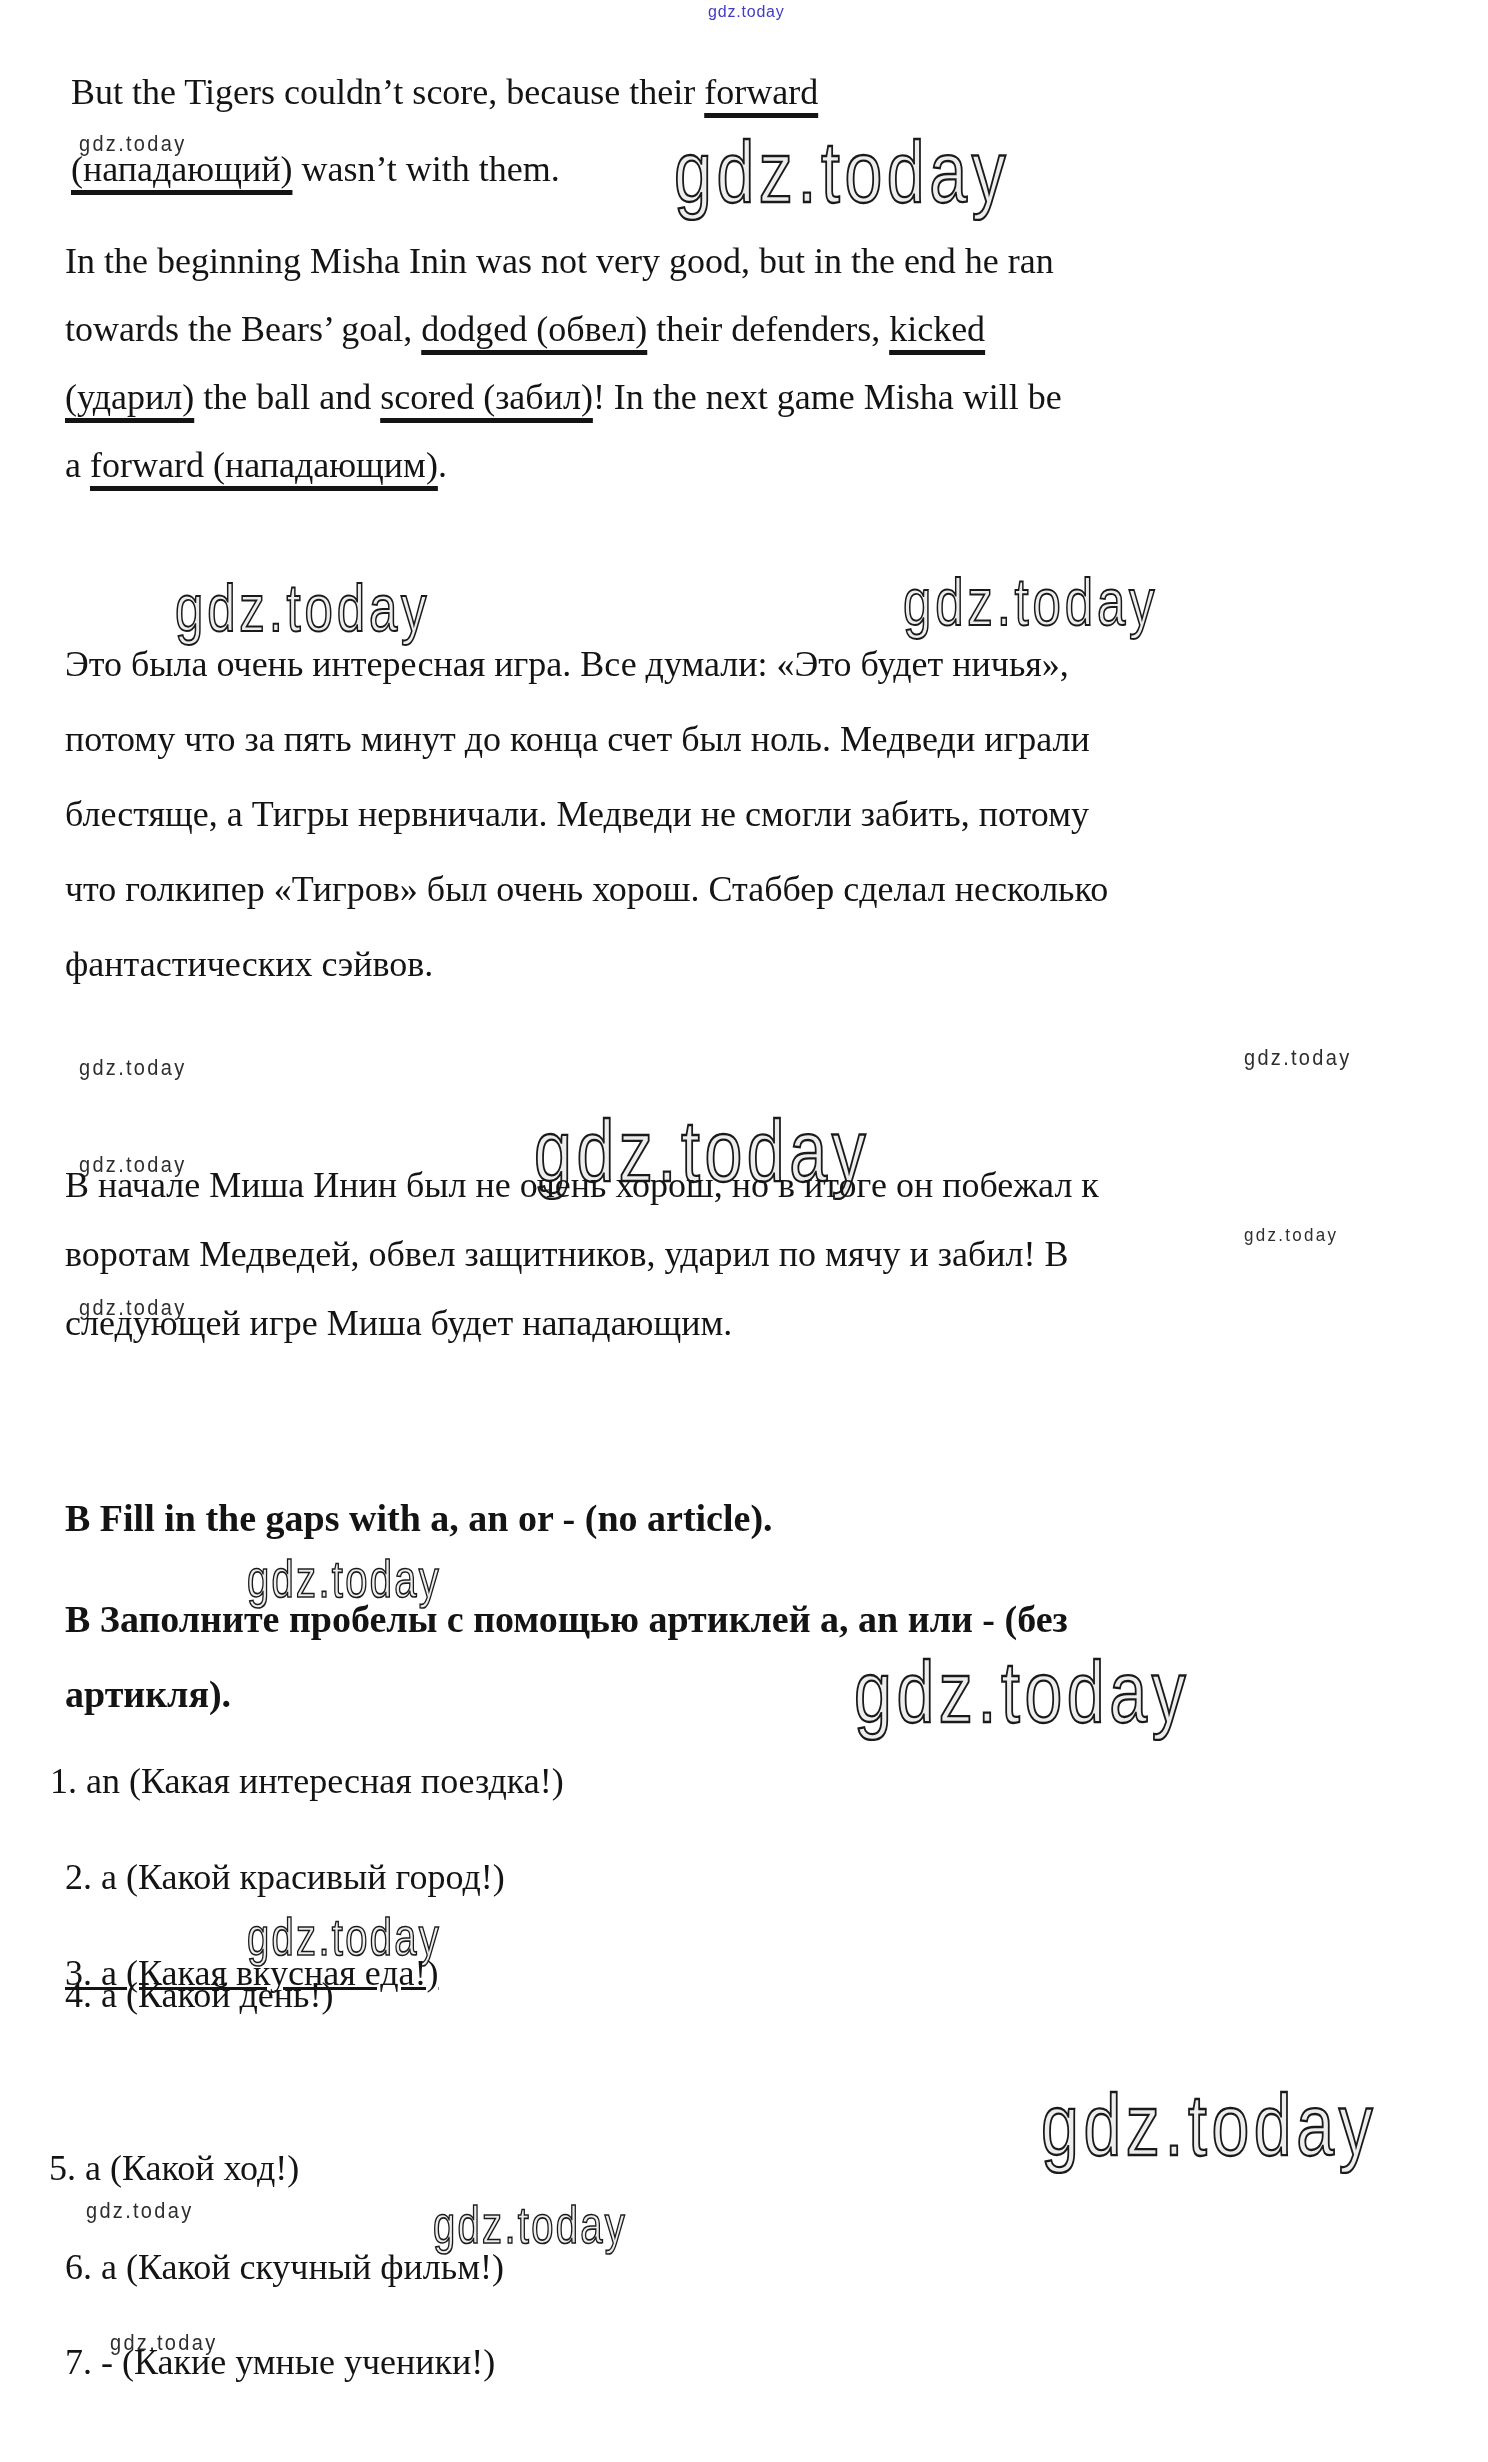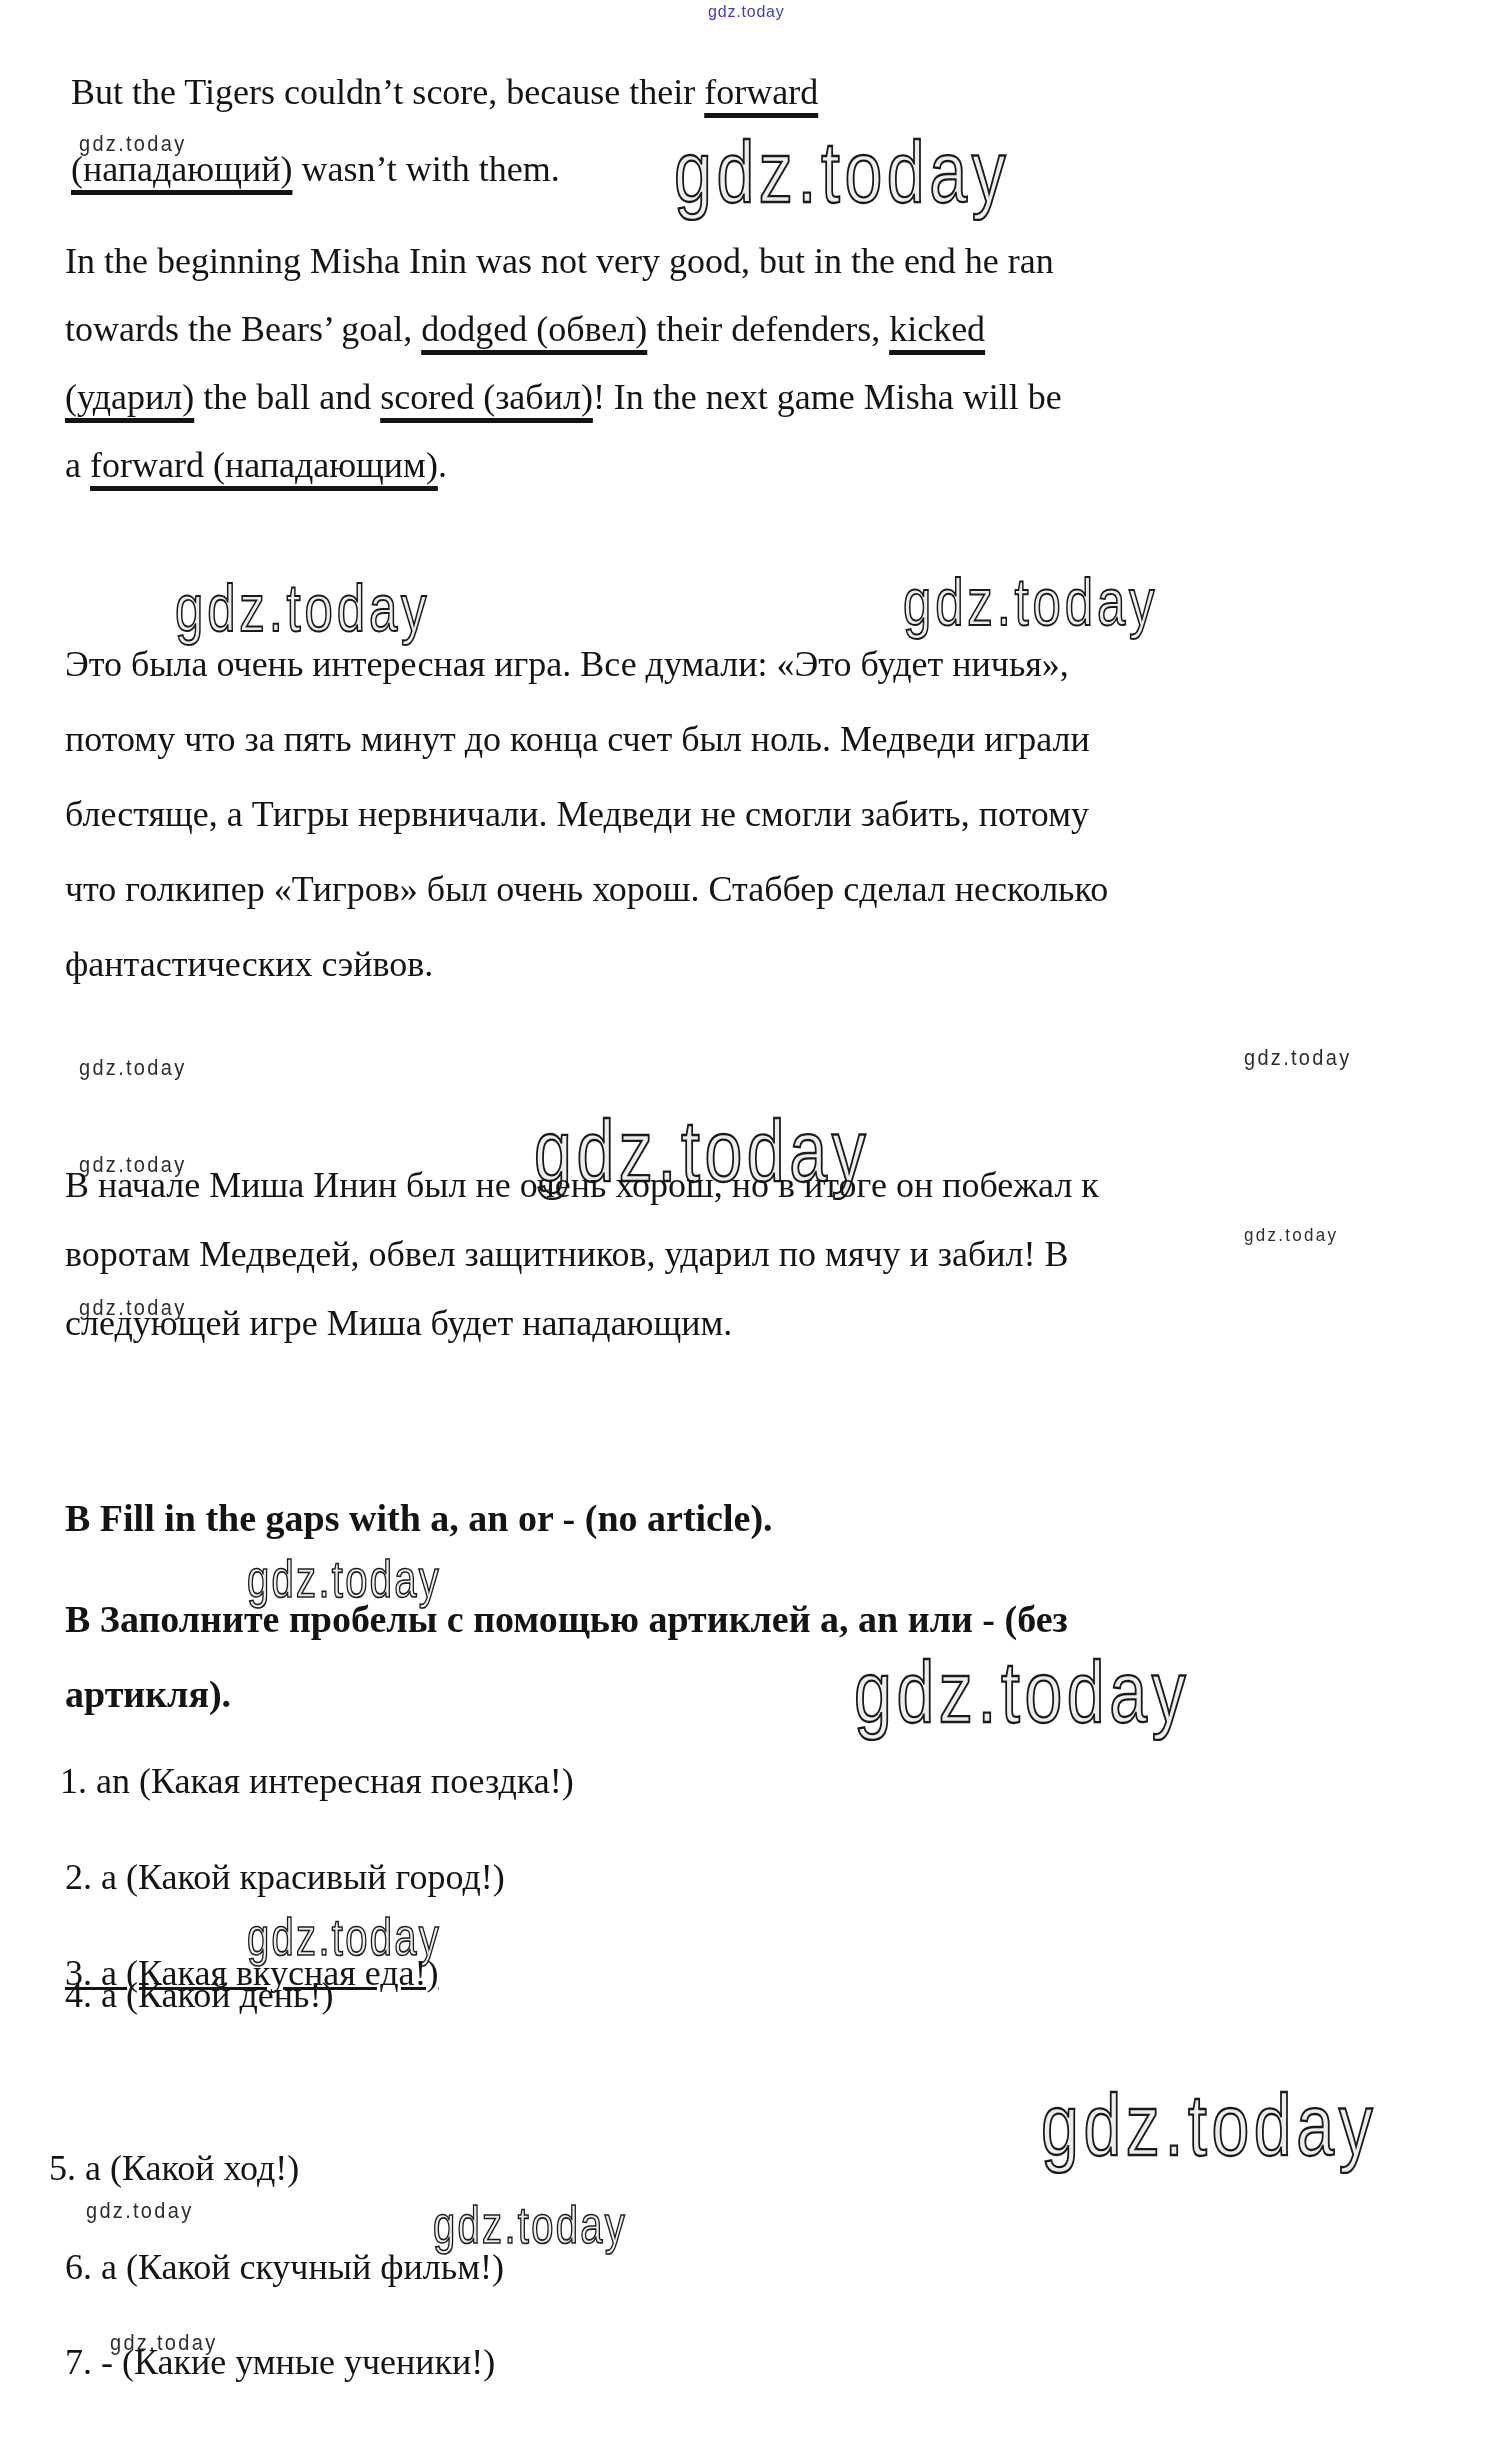--- a/index.html
+++ b/index.html
@@ -100,21 +100,21 @@
 
   <div class="para" style="left:65px;top:627px;line-height:75px;"><span>Это была очень интересная игра. Все думали: «Это будет ничья»,</span><br><span>потому что за пять минут до конца счет был ноль. Медведи играли</span><br><span>блестяще, а Тигры нервничали. Медведи не смогли забить, потому</span><br><span>что голкипер «Тигров» был очень хорош. Стаббер сделал несколько</span><br><span>фантастических сэйвов.</span></div>
 
 
   <div class="para" style="left:65px;top:1151px;line-height:69px;"><span>В начале Миша Инин был не очень хорош, но в итоге он побежал к</span><br><span>воротам Медведей, обвел защитников, ударил по мячу и забил! В</span><br><span>следующей игре Миша будет нападающим.</span></div>
 
   <div class="para bold" style="left:65px;top:1481px;line-height:75px;">B Fill in the gaps with a, an or - (no article).</div>
 
   <div class="para bold" style="left:65px;top:1582px;line-height:75px;"><span>В Заполните пробелы с помощью артиклей a, an или - (без</span><br><span>артикля).</span></div>
 
-  <div class="item" style="left:60px;top:1760px;font-family:Liberation Serif, serif;">1. an (Какая интересная поездка!)</div>
+  <div class="item" style="left:50px;top:1760px;font-family:Liberation Serif, serif;">1. an (Какая интересная поездка!)</div>
   <div class="item" style="left:65px;top:1856px;">2. a (Какой красивый город!)</div>
   <div class="item" style="left:65px;top:1952px;text-decoration:underline;">3. a (Какая вкусная еда!)</div>
   <div class="item" style="left:65px;top:1974px;">4. a (Какой день!)</div>
   <div class="item" style="left:49px;top:2147px;">5. a (Какой ход!)</div>
   <div class="item" style="left:65px;top:2246px;">6. a (Какой скучный фильм!)</div>
   <div class="item" style="left:65px;top:2341px;">7. - (Какие умные ученики!)</div>
 
 </div>
 
 

